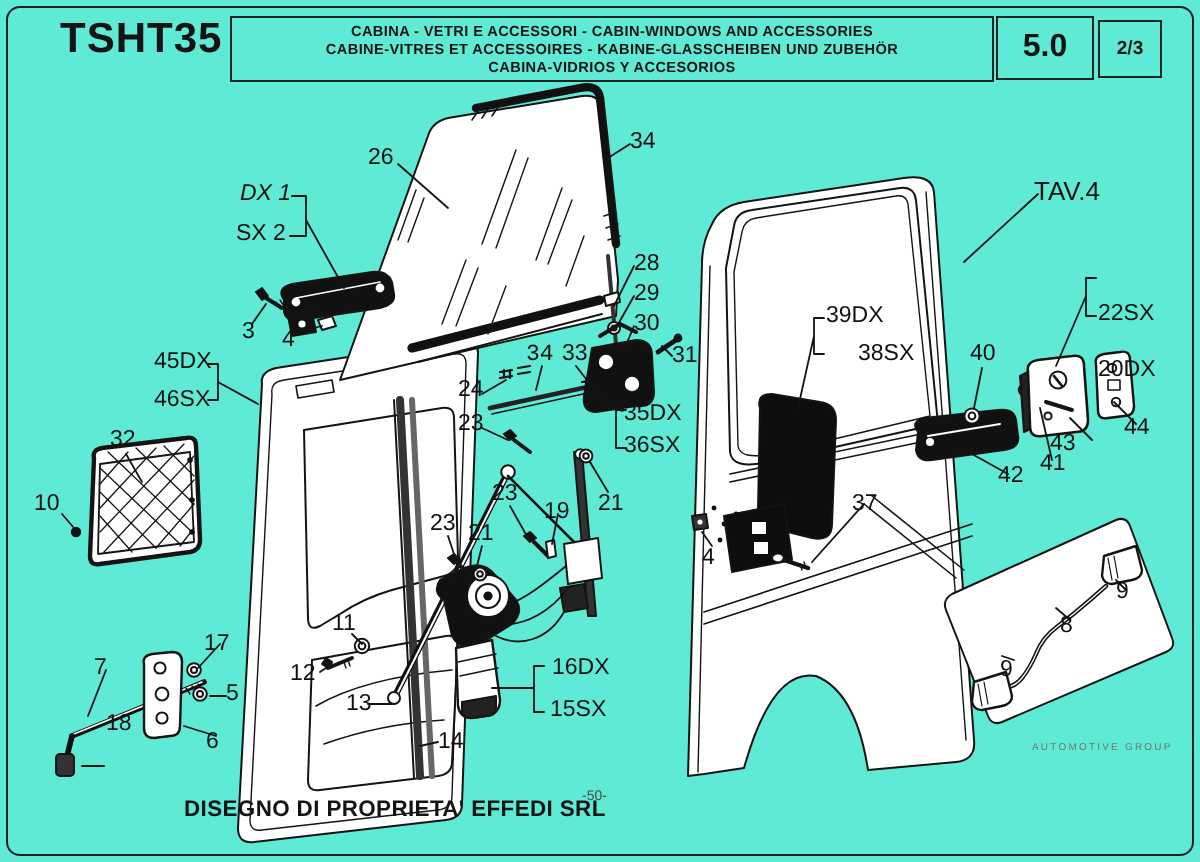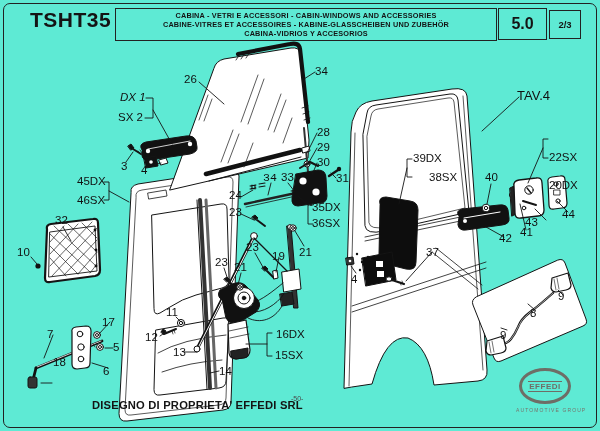--- a/index.html
+++ b/index.html
@@ -331,18 +331,15 @@
       <div class="plabel" style="left: 562px; top: 208px;">44</div>
       <div class="plabel" style="left: 530px; top: 307px;">8</div>
       <div class="plabel" style="left: 558px; top: 290px;">9</div>
       <div class="plabel" style="left: 500px; top: 329px;">9</div>
     </div>
 
   <div id="footer-note">DISEGNO DI PROPRIETA' EFFEDI SRL</div>
   <div id="page-num">-50-</div>
 
   <div id="logo">
-    <div id="logo-oval">
-      <span class="inner">EFFEDI</span>
-    </div>
     <div id="logo-sub">AUTOMOTIVE GROUP</div>
   </div>
 </div>
 
 </body></html>

